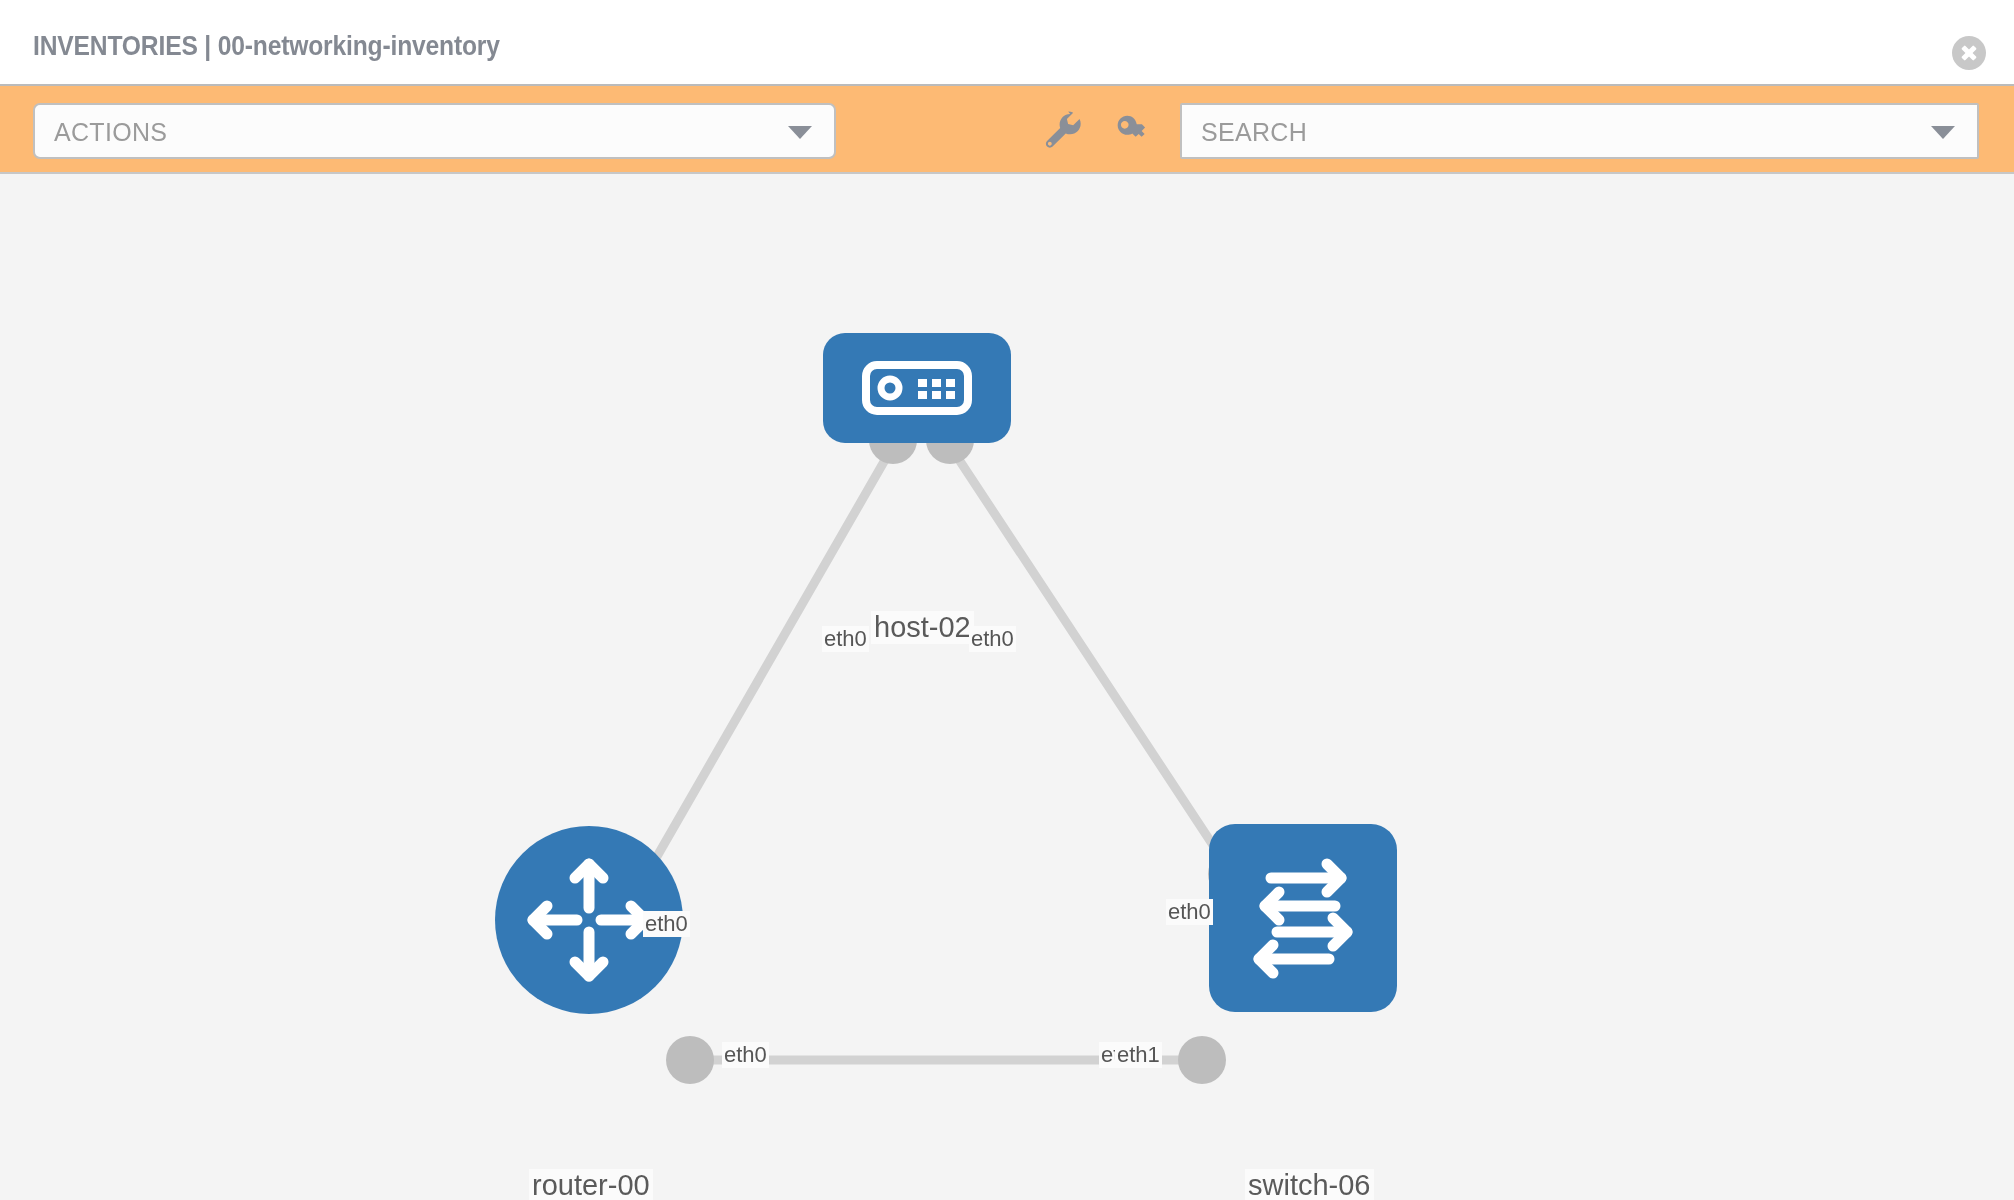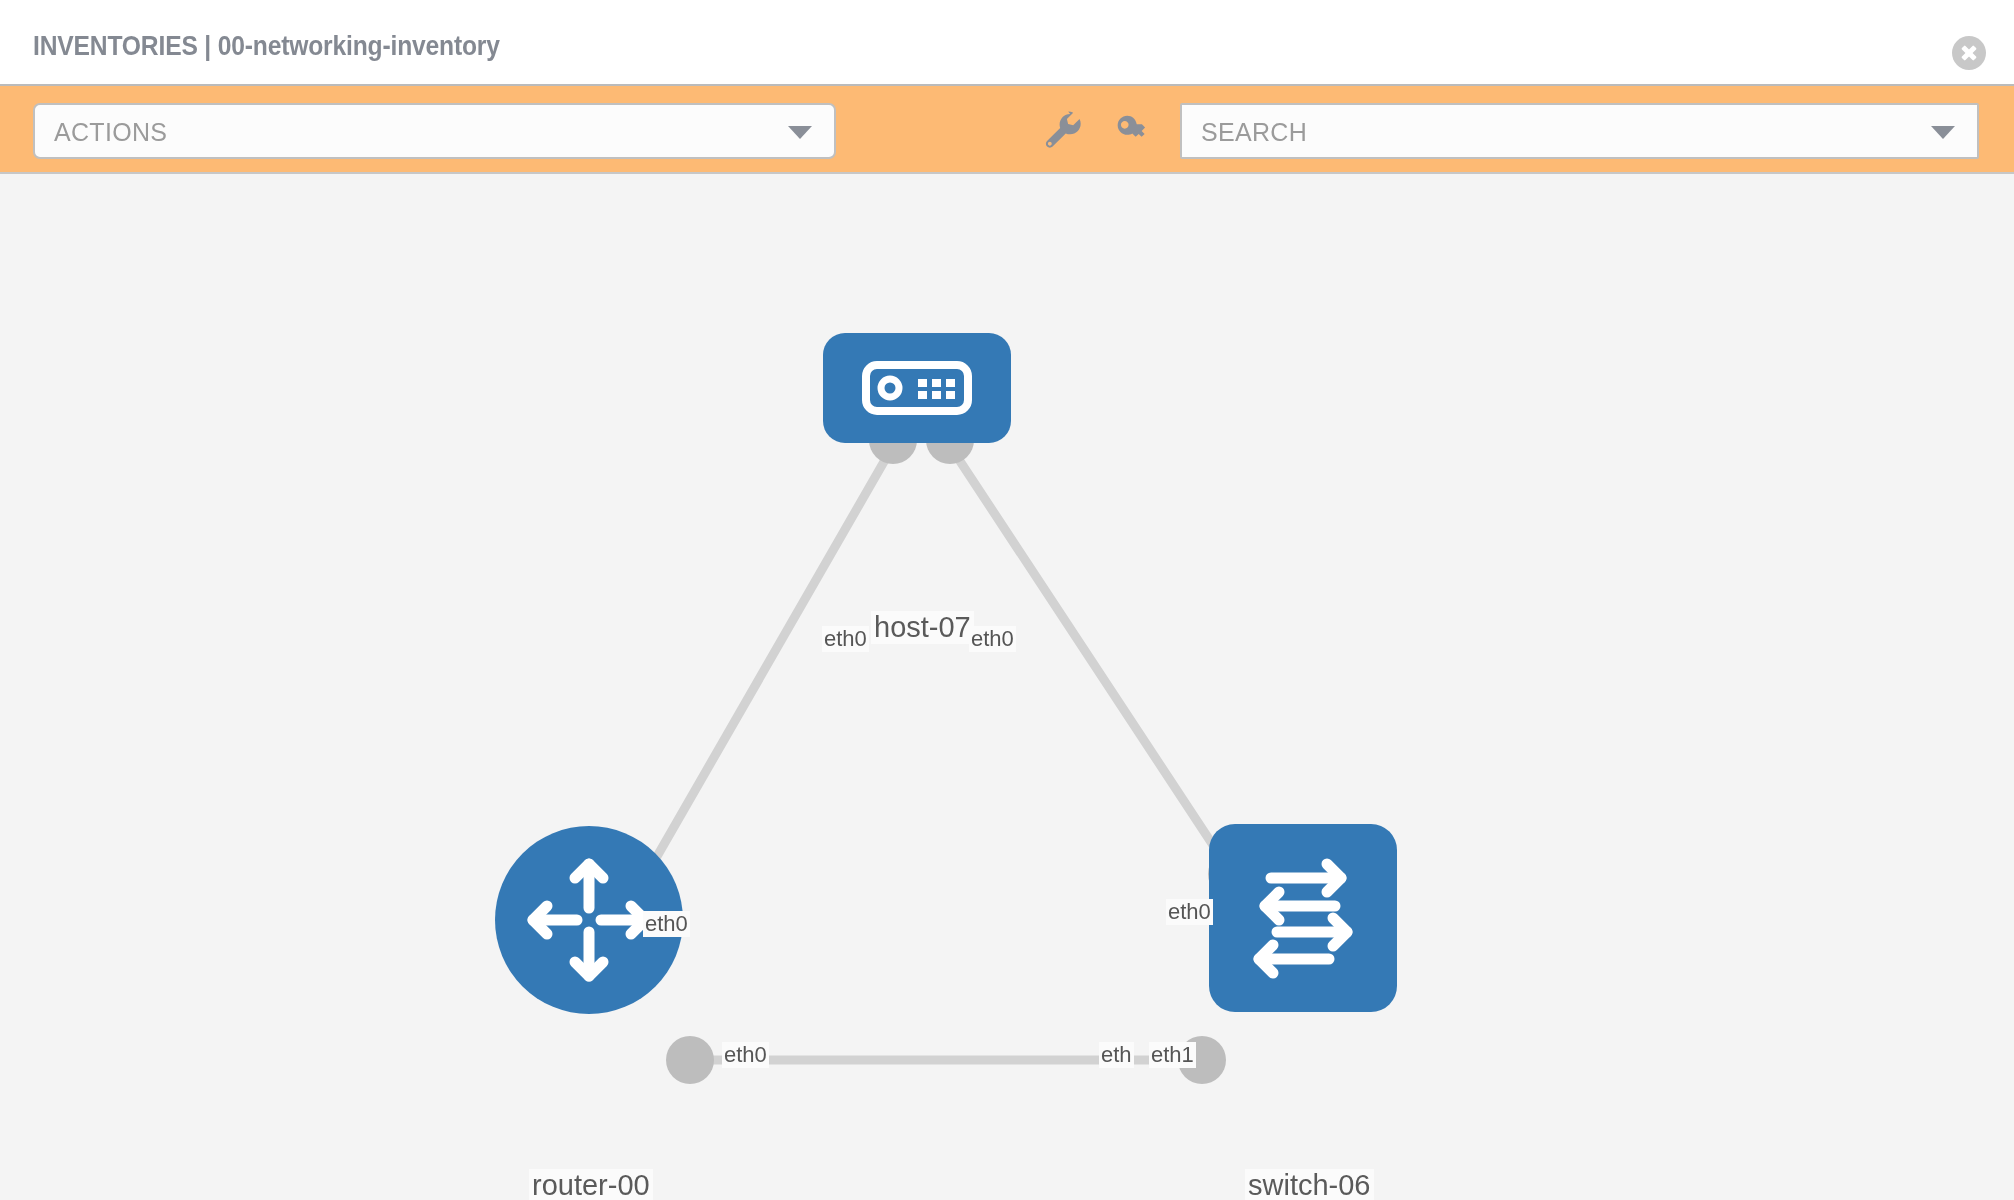--- a/index.html
+++ b/index.html
@@ -145,21 +145,21 @@
     background: #fbfbfb;
     white-space: nowrap;
     padding: 0 2px;
   }
   .pl-host-left   { left: 822px;  top: 452px; }
   .pl-host-right  { left: 969px;  top: 452px; }
   .pl-router-up   { left: 643px;  top: 737px; }
   .pl-switch-up   { left: 1166px; top: 725px; }
   .pl-router-r    { left: 722px;  top: 868px; }
   .pl-switch-l1   { left: 1099px; top: 868px; }
-  .pl-switch-l2   { left: 1149px; top: 868px; }
+  .pl-switch-l2   { left: 1115px; top: 868px; }
 </style>
 </head>
 <body>
 
 <div id="app">
 
   <div class="header">
     <div class="header-title">INVENTORIES | 00-networking-inventory</div>
     <div class="close-icon"></div>
   </div>
@@ -251,21 +251,21 @@
           <line x1="94" y1="50" x2="24" y2="50"></line>
           <polyline points="38,36 24,50 38,64"></polyline>
           <line x1="36" y1="76" x2="106" y2="76"></line>
           <polyline points="92,62 106,76 92,90"></polyline>
           <line x1="88" y1="103" x2="18" y2="103"></line>
           <polyline points="32,89 18,103 32,117"></polyline>
         </g>
       </svg>
     </div>
 
-    <div class="node-label label-host">host-07</div>
+    <div class="node-label label-host">host-02</div>
     <div class="node-label label-router">router-00</div>
     <div class="node-label label-switch">switch-06</div>
 
     <div class="port-label pl-host-left">eth0</div>
     <div class="port-label pl-host-right">eth0</div>
     <div class="port-label pl-router-up">eth0</div>
     <div class="port-label pl-switch-up">eth0</div>
     <div class="port-label pl-router-r">eth0</div>
     <div class="port-label pl-switch-l1">eth</div>
     <div class="port-label pl-switch-l2">eth1</div>

